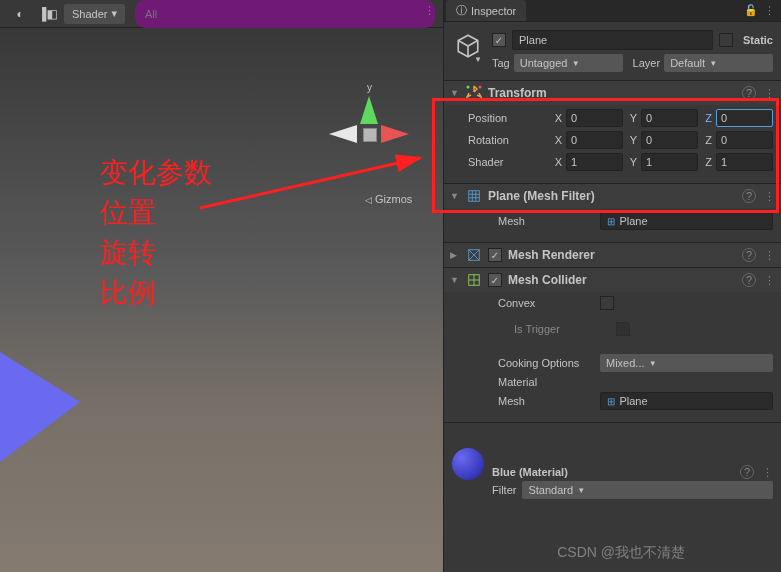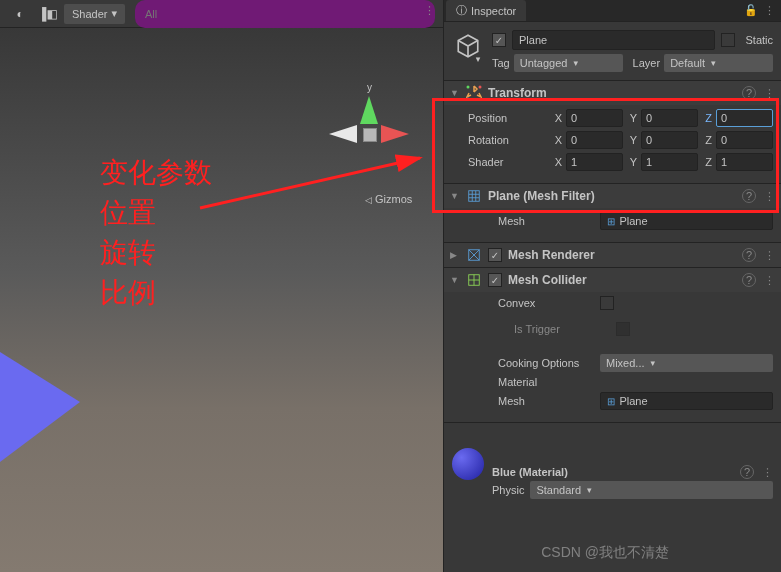--- a/index.html
+++ b/index.html
@@ -25,21 +25,21 @@
 .tab-header { height: 22px; background: #282828; display: flex; align-items: center; padding: 0 2px; border-bottom: 1px solid #232323; }
 .tab { background: #383838; padding: 3px 10px; font-size: 11px; display: flex; align-items: center; gap: 4px; border-top-left-radius: 3px; border-top-right-radius: 3px; }
 .lock-icon { margin-left: auto; margin-right: 6px; color: #888; }
 .object-header { padding: 8px; display: flex; align-items: flex-start; gap: 8px; }
 .cube-icon { width: 32px; height: 32px; display: flex; align-items: center; justify-content: center; color: #c4c4c4; }
 .cube-icon svg { width: 26px; height: 26px; }
 .obj-main { flex: 1; display: flex; flex-direction: column; gap: 4px; }
 .obj-row { display: flex; align-items: center; gap: 6px; }
 .obj-name-input { flex: 1; background: #2a2a2a; border: 1px solid #222; color: #c4c4c4; padding: 3px 6px; font-size: 11px; border-radius: 2px; }
 .checkbox { width: 14px; height: 14px; background: #565656; border: 1px solid #222; display: flex; align-items: center; justify-content: center; font-size: 10px; }
-.static-label { font-size: 11px; margin-left: 4px; }
+.static-label { font-size: 11px; margin-left: 4px; font-weight: bold; }
 .tag-row { display: flex; align-items: center; gap: 4px; }
 .dropdown { background: #565656; border: none; color: #c4c4c4; padding: 2px 6px; font-size: 11px; border-radius: 2px; display: flex; align-items: center; gap: 4px; height: 18px; }
 .dropdown::after { content: "▾"; font-size: 9px; margin-left: 2px; }
 .component { border-top: 1px solid #232323; }
 .comp-header { display: flex; align-items: center; padding: 4px 6px; gap: 6px; background: #3c3c3c; }
 .foldout { width: 10px; color: #888; font-size: 9px; cursor: pointer; }
 .comp-icon { width: 16px; height: 16px; display: flex; align-items: center; justify-content: center; }
 .comp-title { flex: 1; font-weight: bold; font-size: 12px; }
 .comp-help { color: #888; cursor: pointer; font-size: 11px; width: 14px; height: 14px; border: 1px solid #666; border-radius: 50%; display: flex; align-items: center; justify-content: center; margin-right: 2px; }
 .comp-menu { color: #888; cursor: pointer; }
@@ -51,21 +51,21 @@
 .obj-field { flex: 1; background: #2a2a2a; border: 1px solid #222; color: #c4c4c4; padding: 2px 6px; font-size: 11px; border-radius: 2px; display: flex; align-items: center; gap: 4px; height: 18px; }
 .obj-field-icon { color: #5a9fd8; font-size: 10px; }
 .mesh-icon svg, .renderer-icon svg, .collider-icon svg { width: 14px; height: 14px; }
 .red-box { position: absolute; border: 3px solid #ff2020; pointer-events: none; z-index: 100; }
 .red-box-1 { top: 98px; left: 432px; width: 347px; height: 115px; }
 .indent { padding-left: 16px; color: #888; margin-top: 12px; }
 .material-preview { padding: 6px 8px; display: flex; align-items: center; gap: 8px; }
 .sphere { width: 32px; height: 32px; border-radius: 50%; background: radial-gradient(circle at 30% 30%, #6a6af0, #2020a0); }
 .mat-info { flex: 1; display: flex; flex-direction: column; gap: 2px; margin-top: 36px; }
 .shader-row { display: flex; align-items: center; gap: 6px; }
-.watermark { position: absolute; bottom: 10px; right: 112px; color: rgba(200,200,200,0.5); font-size: 14px; z-index: 200; }
+.watermark { position: absolute; bottom: 10px; right: 96px; color: rgba(200,200,200,0.5); font-size: 14px; z-index: 200; }
 .menu-dots { margin-left: auto; color: #888; position: absolute; top: 4px; right: 8px; font-size: 11px; }
 .wide-label { width: 130px; padding-left: 30px; }
 .z-blue { color: #7ab8ff; }
 </style>
 </head>
 <body>
 
 <div class="scene-panel">
   <div class="menu-dots">⋮</div>
   <div class="scene-toolbar">
@@ -280,21 +280,21 @@
   <div class="component">
     <div class="material-preview">
       <div class="sphere"></div>
       <div class="mat-info">
         <div style="display:flex; align-items:center; gap:6px">
           <span style="font-weight:bold; flex:1">Blue (Material)</span>
           <span class="comp-help">?</span>
           <span class="comp-menu">⋮</span>
         </div>
         <div class="shader-row">
-          <span>Physic</span>
+          <span>Filter</span>
           <div class="dropdown" style="flex:1">
               <span>Standard</span>
             </div>
         </div>
       </div>
     </div>
   </div>
 </div>
 
 <div class="red-box red-box-1"></div>

